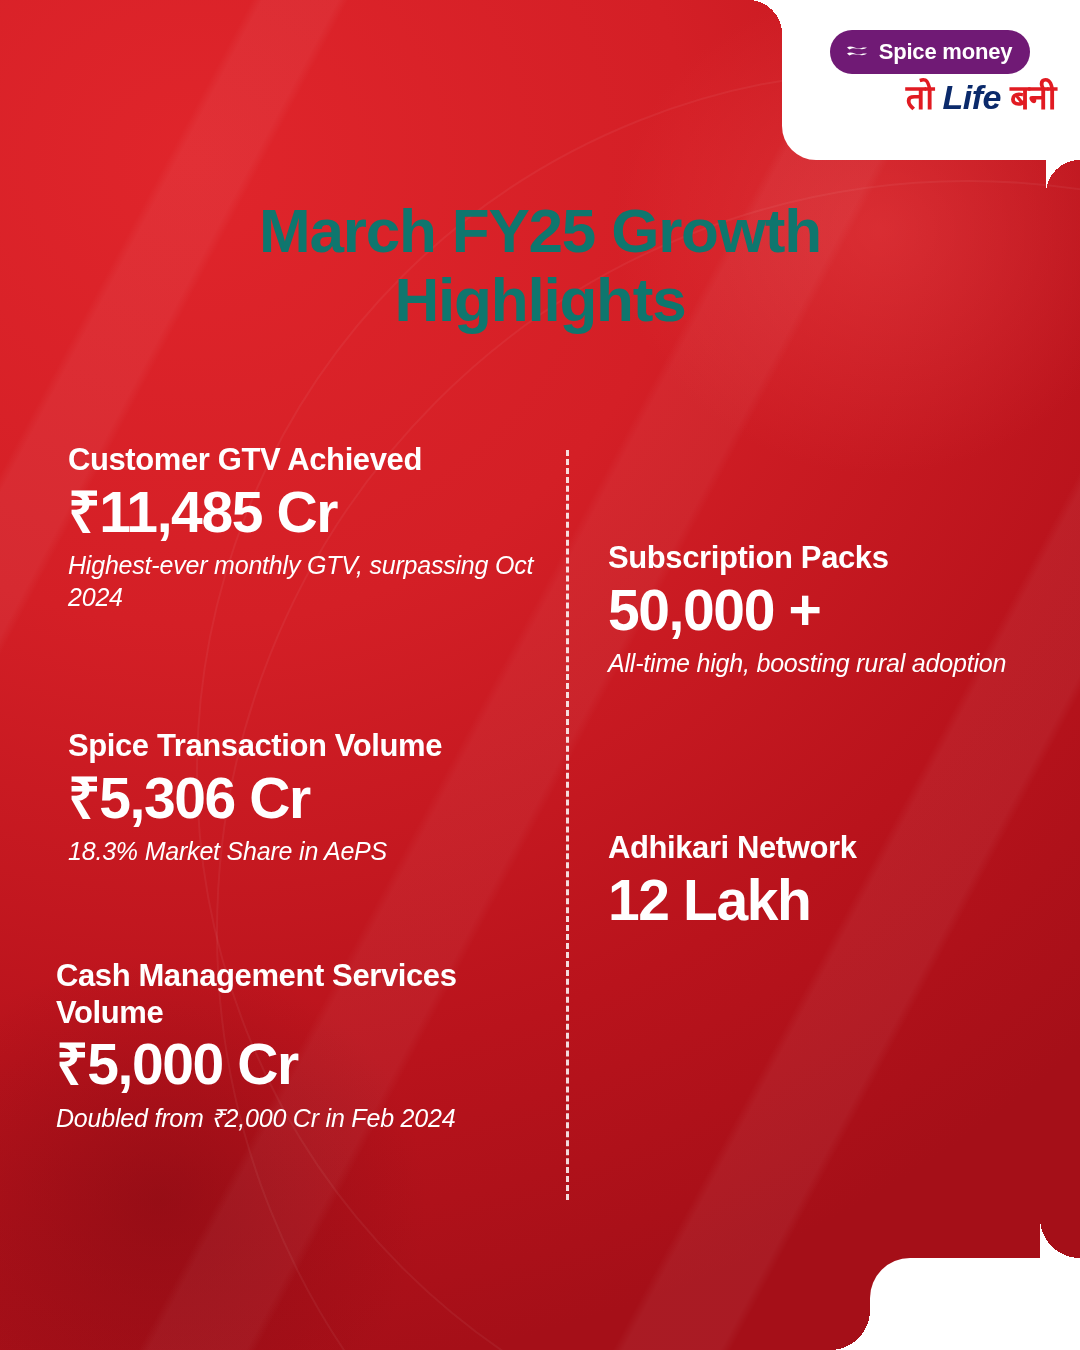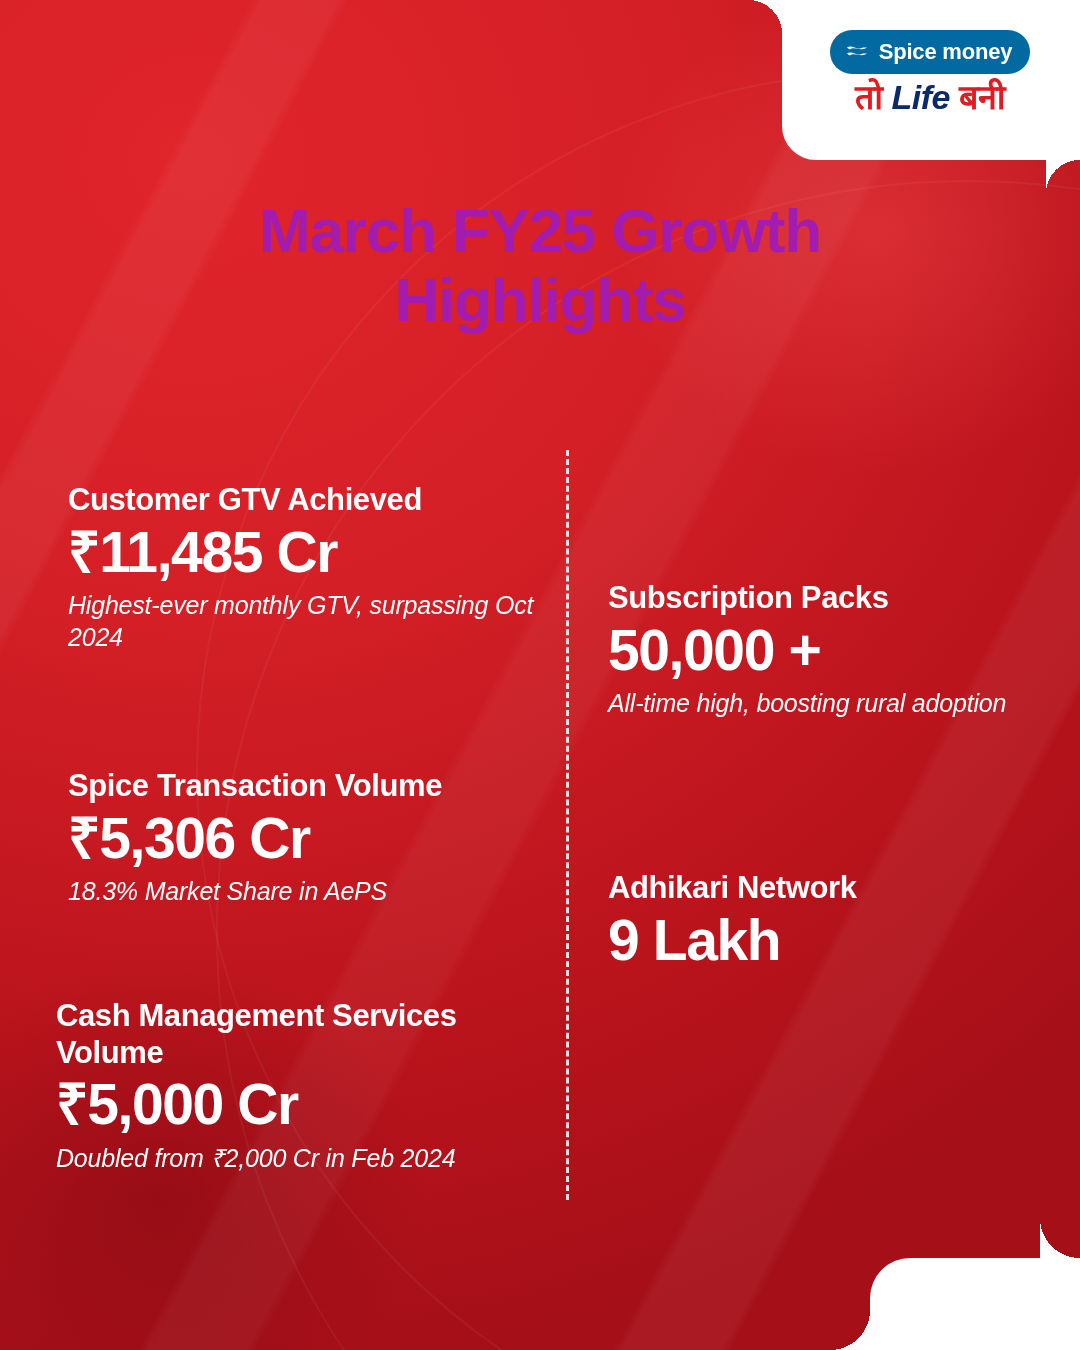--- a/index.html
+++ b/index.html
@@ -94,21 +94,21 @@
     position: absolute;
     left: 22px;
     top: 30px;
     width: 252px;
     text-align: center;
   }
   .logo-pill {
     display: inline-flex;
     align-items: center;
     gap: 9px;
-    background: #0369a1;
+    background: #701a75;
     border-radius: 24px;
     padding: 9px 18px 9px 14px;
   }
   .logo-mark {
     width: 26px;
     height: 26px;
     flex: none;
   }
   .logo-pill .logo-text {
     color: #ffffff;
@@ -118,20 +118,21 @@
     white-space: nowrap;
   }
   .tagline {
     margin-top: 6px;
     font-size: 34px;
     font-weight: 800;
     color: #e11b22;
     letter-spacing: -0.5px;
     line-height: 1.05;
     white-space: nowrap;
+    text-align: right;
   }
   .tagline .life {
     font-style: italic;
     color: #0b2a6b;
   }
 
   
   .notch-br {
     position: absolute;
     right: 0;
@@ -161,21 +162,21 @@
     background: radial-gradient(circle at 100% 0, transparent 0 40px, #ffffff 40px);
   }
 
   
   .title {
     position: absolute;
     left: 0;
     right: 0;
     top: 196px;
     text-align: center;
-    color: #a21caf;
+    color: #0f766e;
     font-size: 62px;
     line-height: 1.12;
     font-weight: 800;
     letter-spacing: -1.2px;
     z-index: 4;
     padding: 0 120px;
   }
 
   
   .stats {
@@ -189,21 +190,20 @@
   .divider {
     position: absolute;
     left: 566px;
     top: 30px;
     height: 750px;
     border-left: 3px dashed rgba(255,255,255,0.85);
   }
   .stat {
     position: absolute;
     color: #ffffff;
-    margin-top: 40px;
   }
   .stat .label {
     font-size: 31px;
     font-weight: 800;
     letter-spacing: -0.4px;
     line-height: 1.18;
   }
   .stat .value {
     font-size: 57px;
     font-weight: 800;
@@ -285,17 +285,17 @@
     </div>
 
     <div class="stat s-subs">
       <div class="label">Subscription Packs</div>
       <div class="value">50,000 +</div>
       <div class="sub">All-time high, boosting rural adoption</div>
     </div>
 
     <div class="stat s-adhi">
       <div class="label">Adhikari Network</div>
-      <div class="value">9 Lakh</div>
+      <div class="value">12 Lakh</div>
     </div>
 
   </div>
 </div>
 
 </body></html>

